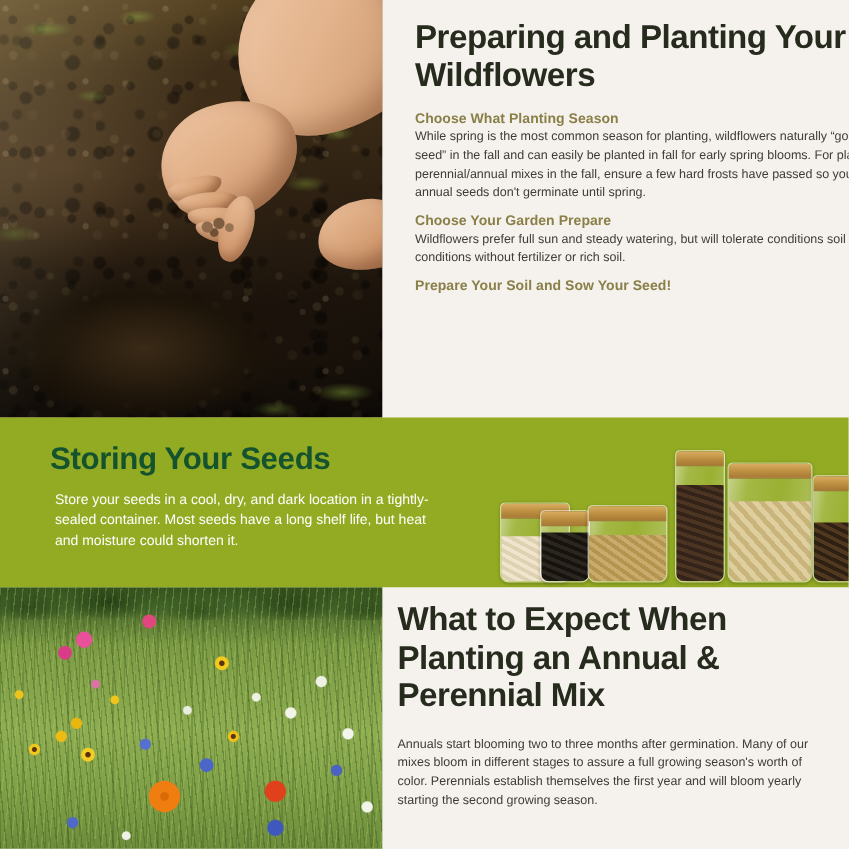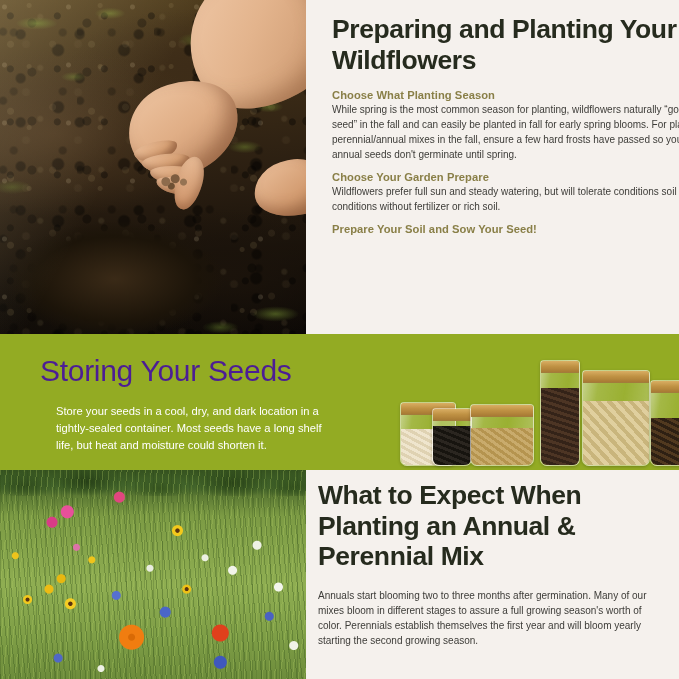--- a/index.html
+++ b/index.html
@@ -182,28 +182,28 @@
     background: #93ab23;
     overflow: hidden;
   }
   .green-text {
     position: absolute;
     left: 40px; top: 20px;
     width: 310px;
   }
   .h2 {
     margin: 0 0 10px 0;
-    font-size: 30px;
-    font-weight: 400;
+    font-size: 25px;
+    font-weight: 700;
     letter-spacing: -.3px;
-    color: #4c1d95;
+    color: #14532d;
     line-height: 1.1;
   }
   .green-body {
-    margin: 16px;
+    margin: 4px;
     font-size: 11.2px;
     line-height: 1.50;
     color: #ffffff;
   }
   
   .jars {
     position: absolute;
     left: 392px; top: 8px;
     width: 274px; height: 124px;
   }

